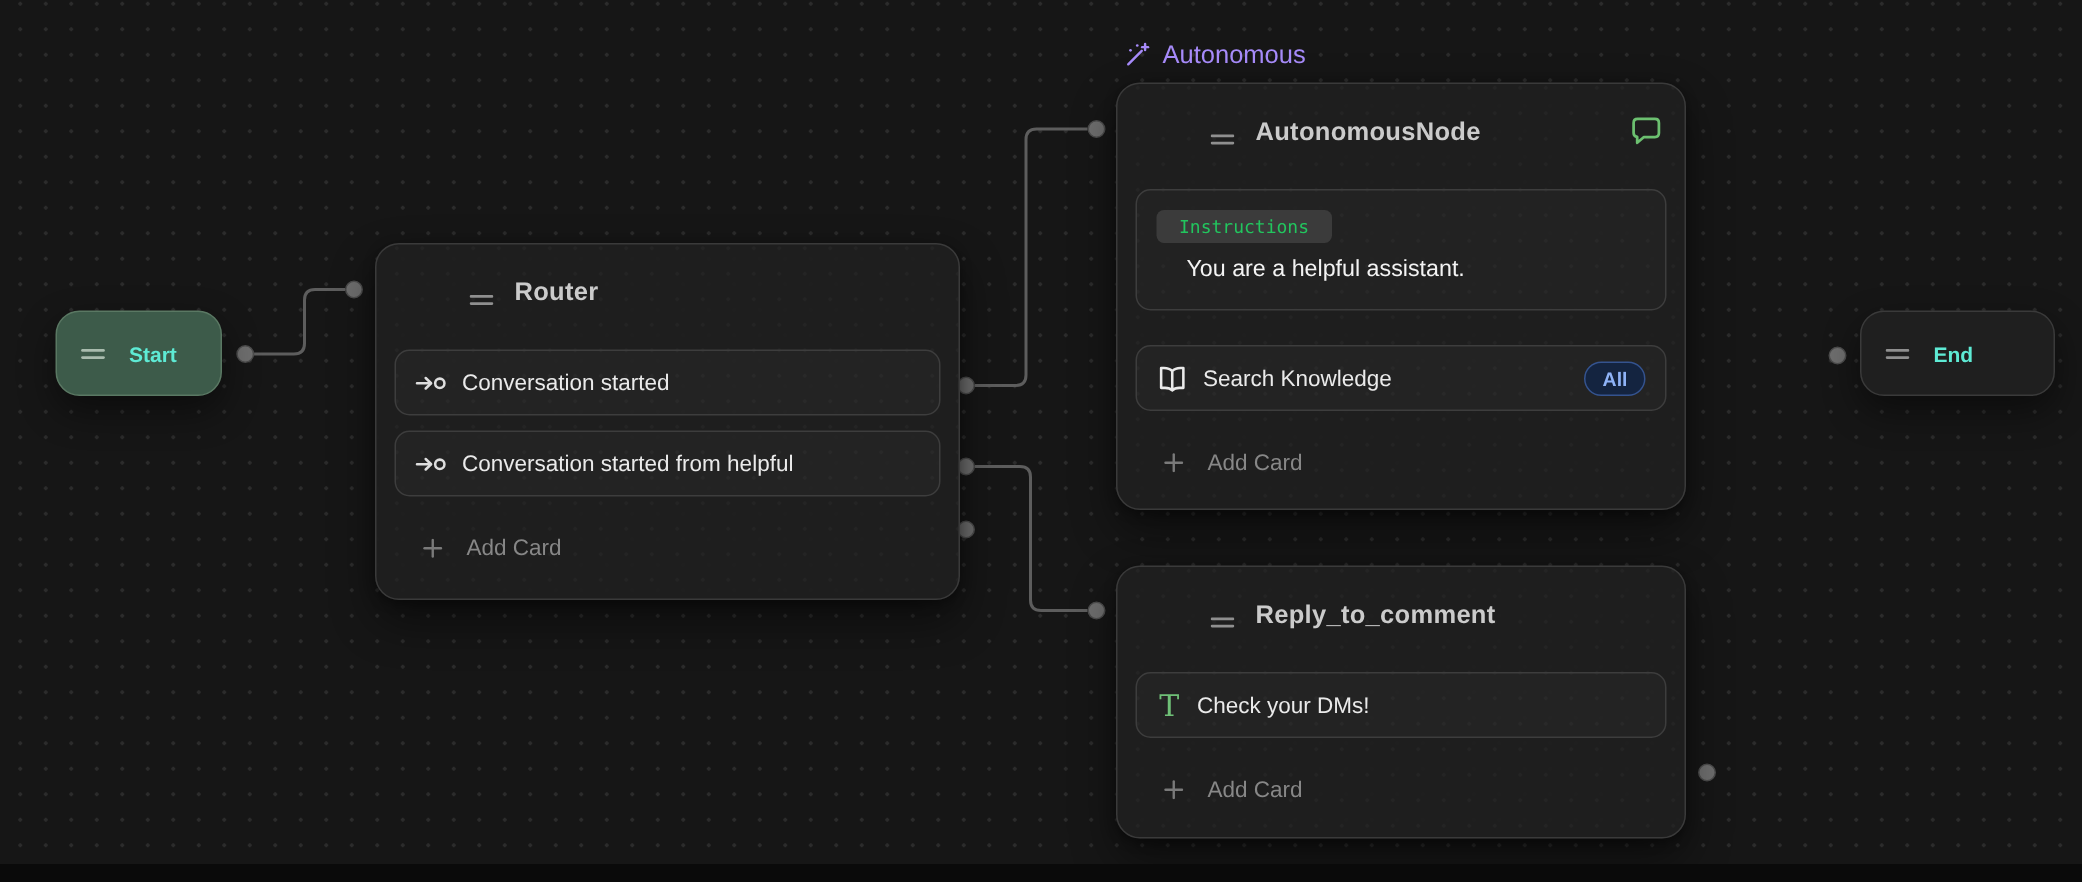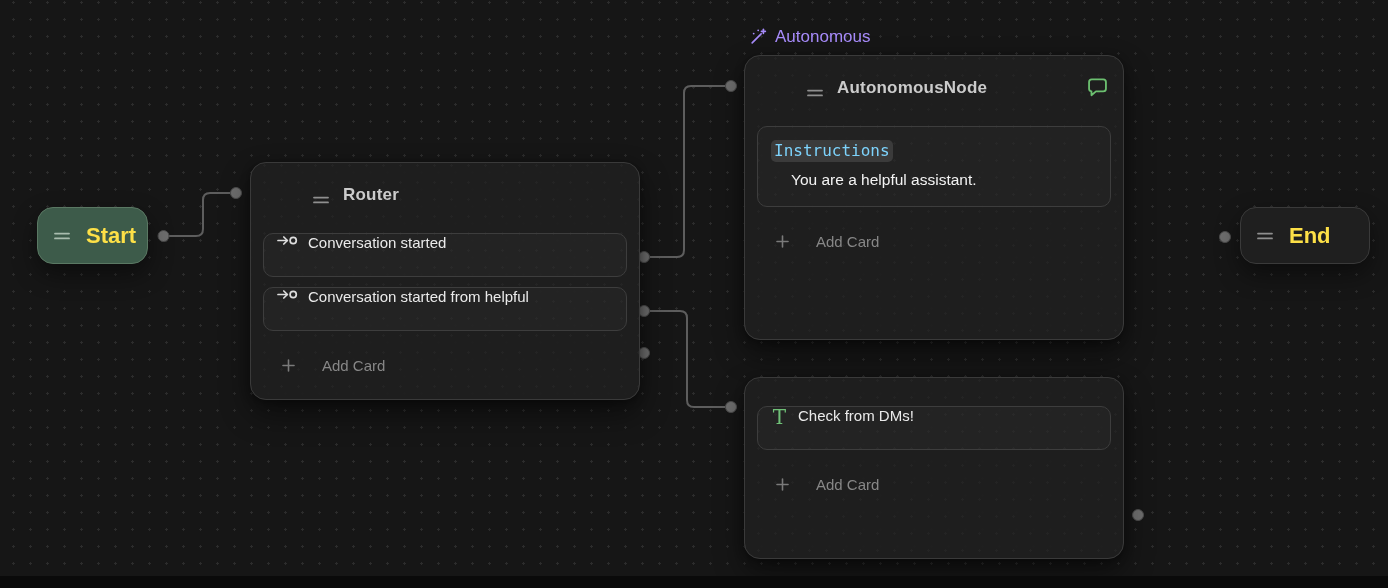--- a/index.html
+++ b/index.html
@@ -16,45 +16,45 @@
     position:absolute;border:1px solid #3a3a3a;border-radius:16px;
     background-color:rgba(31,31,31,.97);
     background-image:radial-gradient(circle,rgba(255,255,255,.028) 1.15px,transparent 1.3px);
     background-size:17px 17px;background-position:5px 11px;
     box-shadow:0 14px 30px rgba(0,0,0,.45),0 2px 8px rgba(0,0,0,.35);
   }
   .node-header{display:flex;align-items:flex-end;gap:14px;padding:20px 14px 0 14px;height:42px;margin-left:48px;}
   .node-title{font-size:17px;font-weight:700;color:#cbcbcb;letter-spacing:.2px;white-space:nowrap;}
   .cards{margin:28px 12px 0;display:flex;flex-direction:column;gap:10px;}
   .card{
-    height:44px;display:flex;align-items:flex-start;gap:10px;padding:0 13px;
+    height:44px;display:flex;align-items:center;gap:10px;padding:0 13px;
     background:rgba(255,255,255,.025);border:1px solid #3d3d3d;border-radius:10px;
     font-size:15px;color:#eaeaea;cursor:pointer;white-space:nowrap;
   }
   .card .card-label{flex:0 1 auto;}
   .card.spread .card-label{flex:1;}
   .gap-lg{margin-top:13px;}
   .instructions-card{
     display:block;height:81px;padding:13px;background:rgba(255,255,255,.02);
     border:1px solid #3d3d3d;border-radius:10px;cursor:pointer;
   }
   .instructions-pill{
-    display:inline-block;font-family:"DejaVu Sans Mono",monospace;font-size:16px;
-    color:#7dd3fc;background:#3b3b3b;border-radius:5px;padding:2px 3px;line-height:18px;
+    display:inline-block;font-family:"DejaVu Sans Mono",monospace;font-size:12px;
+    color:#22c55e;background:#3b3b3b;border-radius:5px;padding:2px 15px;line-height:18px;
   }
   .instructions-text{margin-top:9px;margin-left:20px;color:#f3f3f3;font-size:15.5px;}
   .add-card{
-    margin:13px 12px 0;height:42px;display:flex;align-items:center;gap:27px;
+    margin:13px 12px 0;height:42px;display:flex;align-items:center;gap:16px;
     padding-left:19px;color:#878787;font-size:15px;cursor:pointer;
   }
   .endpoint{
     position:absolute;display:flex;align-items:center;gap:16px;padding:0 16px;
     border-radius:16px;box-shadow:0 10px 24px rgba(0,0,0,.45);
   }
-  .endpoint .endpoint-label{font-size:22px;font-weight:700;color:#fde047;}
+  .endpoint .endpoint-label{font-size:14px;font-weight:700;color:#5eead4;}
   #start-node{left:37px;top:207px;width:111px;height:57px;background:#3d5b4a;border:1px solid #5a7863;}
   #end-node{left:1240px;top:207px;width:130px;height:57px;background:#1f1f1f;border:1px solid #3a3a3a;}
   #router-node{left:250px;top:162px;width:390px;height:238px;}
   #autonomous-node{left:744px;top:55px;width:380px;height:285px;}
   #reply-node{left:744px;top:377px;width:380px;height:182px;}
   .floating-flag{
     position:absolute;left:749px;top:27px;display:flex;align-items:center;gap:8px;
     color:#a78bfa;font-size:17px;
   }
   .spacer{flex:1;}
@@ -184,39 +184,59 @@
         <svg width="23" height="23" viewBox="0 0 24 24">
             <path d="M6 4.5h12c1.7 0 2.8 1.1 2.8 2.8v7c0 1.7-1.1 2.8-2.8 2.8h-7.6l-4.7 4v-4.1c-1.5-.2-2.5-1.2-2.5-2.7v-7C3.2 5.6 4.3 4.5 6 4.5z" fill="none" stroke="#6cc070" stroke-width="1.9" stroke-linejoin="round"></path>
           </svg>
       </span>
     </div>
     <div class="cards">
       <div class="instructions-card">
         <span class="instructions-pill">Instructions</span>
         <div class="instructions-text">You are a helpful assistant.</div>
       </div>
+      <div class="card spread gap-lg">
+        <span>
+          <svg width="21" height="19" viewBox="0 0 22 20">
+              <path d="M11 4.6 C9.6 3 7.8 2.4 5.2 2.4 H3.2 V16.4 H6 C8.2 16.4 9.8 16.9 11 18.2 C12.2 16.9 13.8 16.4 16 16.4 H18.8 V2.4 H16.8 C14.2 2.4 12.4 3 11 4.6 Z M11 4.6 V18" fill="none" stroke="#eaeaea" stroke-width="1.8" stroke-linejoin="round"></path>
+            </svg>
+        </span>
+        <span class="card-label">Search Knowledge</span>
+        <span class="badge-all">All</span>
+      </div>
     </div>
     <div class="add-card">
       <span>
         <svg width="13" height="13" viewBox="0 0 13 13">
             <g stroke="#7a7a7a" stroke-width="1.6" stroke-linecap="round">
               <line x1="6.5" y1="1" x2="6.5" y2="12"></line>
               <line x1="1" y1="6.5" x2="12" y2="6.5"></line>
             </g>
           </svg>
       </span>
       <span>Add Card</span>
     </div>
   </div>
 
   <div id="reply-node" class="node">
+    <div class="node-header">
+      <span>
+        <svg width="16" height="10" viewBox="0 0 16 10">
+            <g stroke="#8f8f8f" stroke-width="1.8" stroke-linecap="round">
+              <line x1="1" y1="2.6" x2="15" y2="2.6"></line>
+              <line x1="1" y1="7.4" x2="15" y2="7.4"></line>
+            </g>
+          </svg>
+      </span>
+      <span class="node-title">Reply_to_comment</span>
+    </div>
     <div class="cards">
       <div class="card">
         <span class="ticon">T</span>
-        <span class="card-label">Check from DMs!</span>
+        <span class="card-label">Check your DMs!</span>
       </div>
     </div>
     <div class="add-card">
       <span>
         <svg width="13" height="13" viewBox="0 0 13 13">
             <g stroke="#7a7a7a" stroke-width="1.6" stroke-linecap="round">
               <line x1="6.5" y1="1" x2="6.5" y2="12"></line>
               <line x1="1" y1="6.5" x2="12" y2="6.5"></line>
             </g>
           </svg>

